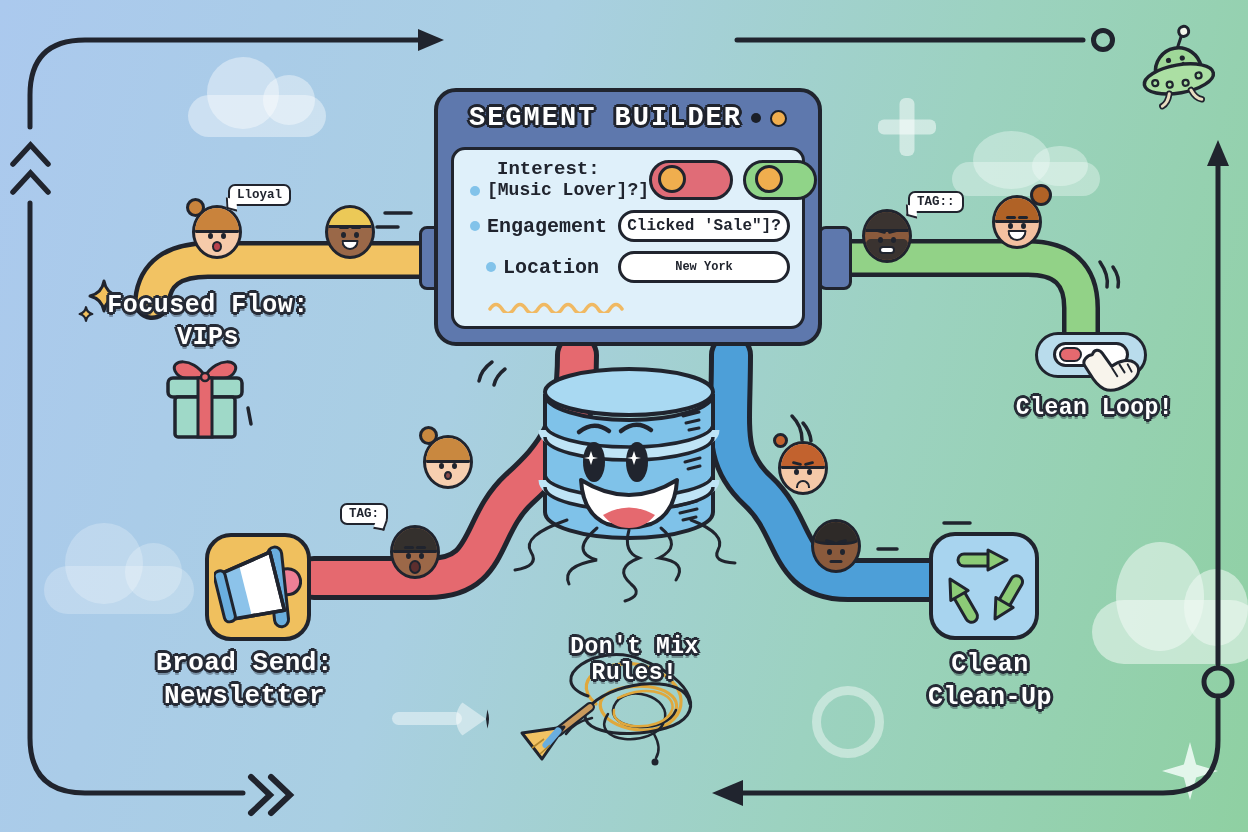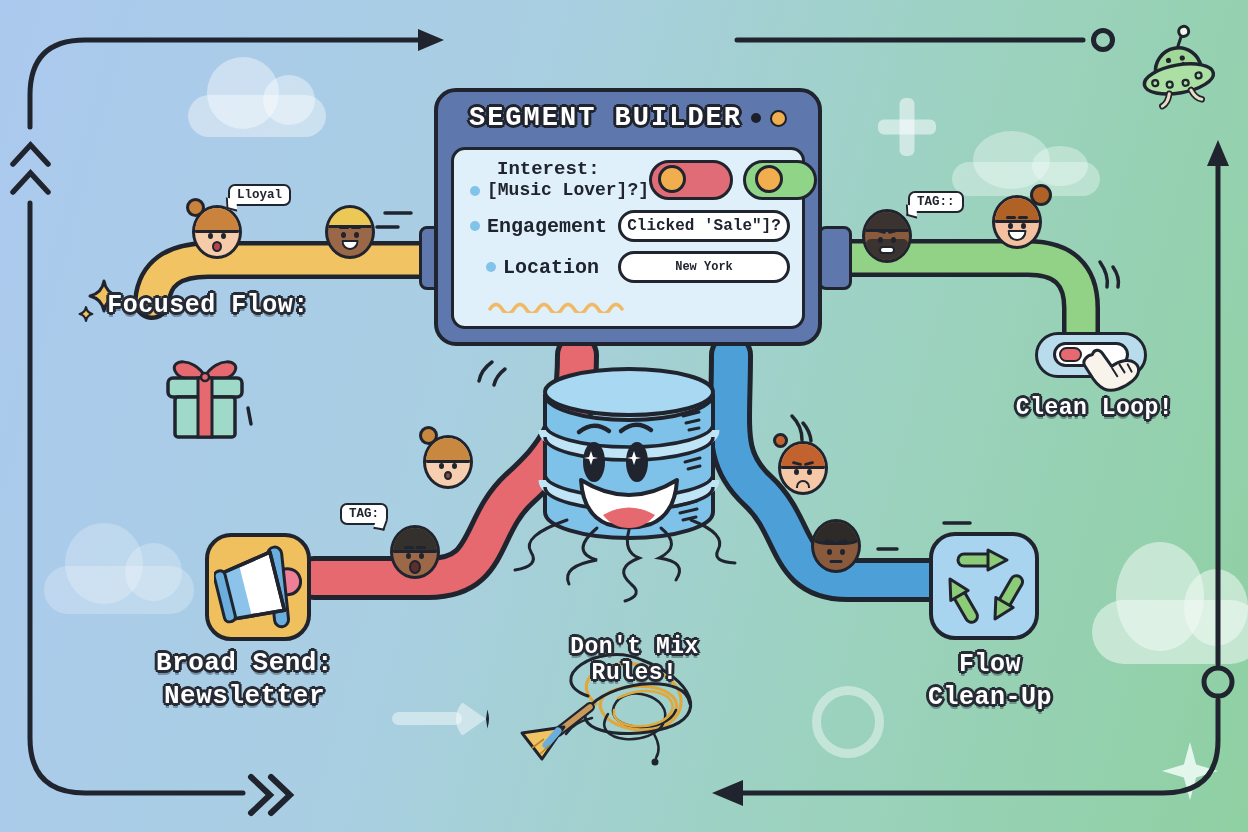--- a/index.html
+++ b/index.html
@@ -418,25 +418,26 @@
         <div class="mouth flat"></div>
       </div>
   </div>
 
   <div class="bubble tail-bl" style="left:228px;top:184px;">Lloyal</div>
   <div class="bubble tail-bl" style="left:908px;top:191px;">TAG::</div>
   <div class="bubble tail-br" style="left:340px;top:503px;">TAG:</div>
 
   <div class="olabel" style="left:98px;top:290px;width:220px;font-size:25px;line-height:32px;">
     <div>Focused Flow:</div>
+      <div>VIPs</div>
   </div>
   <div class="olabel" style="left:1002px;top:395px;width:185px;font-size:23px;">Clean Loop!</div>
   <div class="olabel" style="left:137px;top:647px;width:215px;font-size:26px;line-height:33px;">
     <div>Broad Send:</div>
       <div>Newsletter</div>
   </div>
   <div class="olabel" style="left:527px;top:634px;width:215px;font-size:23px;">Don't Mix Rules!</div>
   <div class="olabel" style="left:905px;top:648px;width:170px;font-size:25px;line-height:33px;">
-    <div>Flow</div>
+    <div>Clean</div>
       <div>Clean-Up</div>
   </div>
 
 </div>
 
 </body></html>

